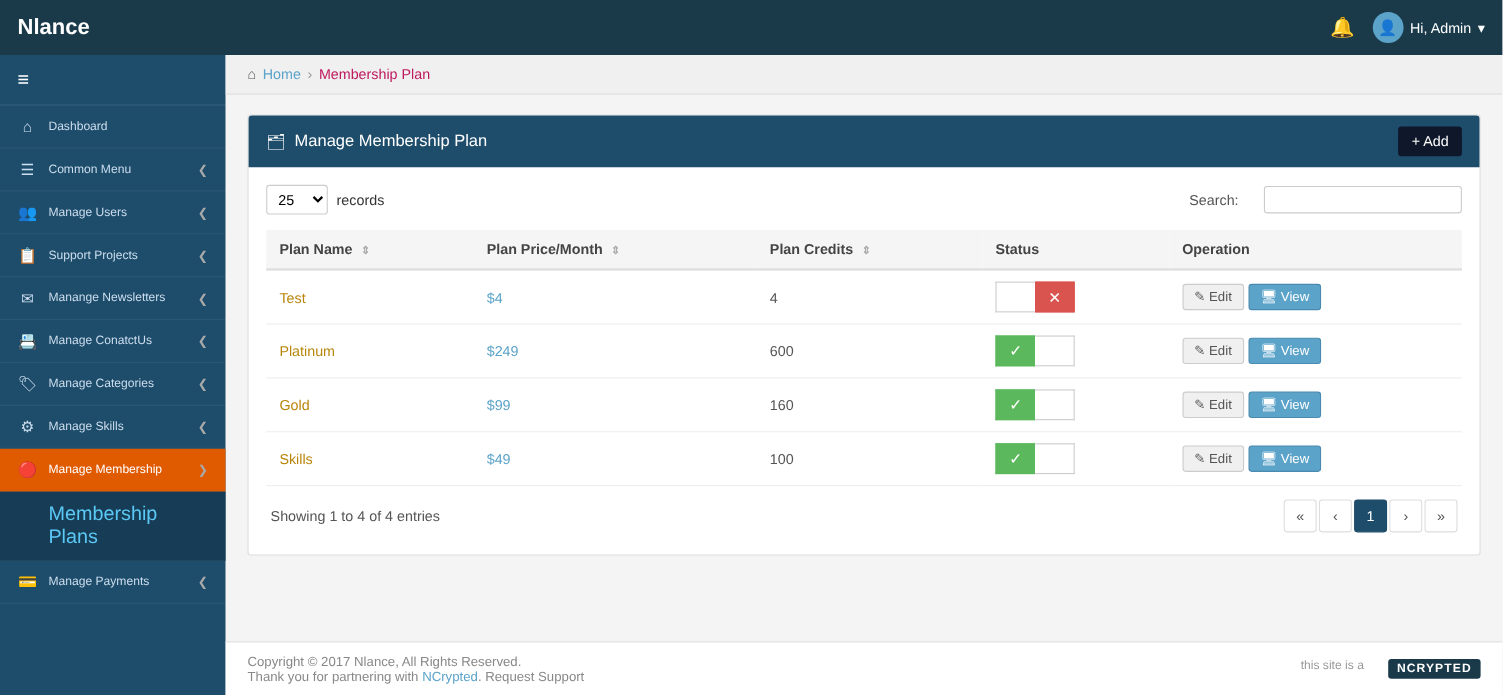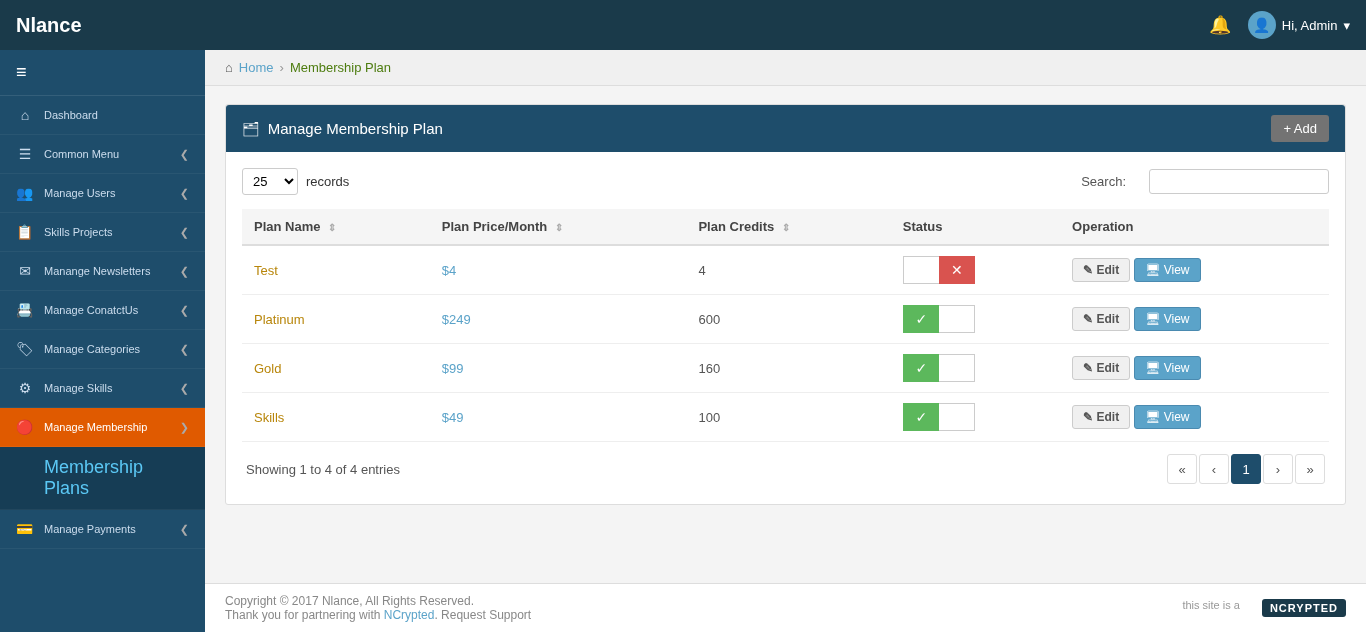--- a/index.html
+++ b/index.html
@@ -74,21 +74,21 @@
       padding: 10px 20px;
       display: flex;
       align-items: center;
       gap: 6px;
       font-size: 13px;
       color: #555;
       border-bottom: 1px solid #ddd;
     }
     .breadcrumb-home { color: #5ba3c9; cursor: pointer; }
     .breadcrumb-sep { color: #999; }
-    .breadcrumb-current { color: #4d7c0f; }
+    .breadcrumb-current { color: #be185d; }
 
     
     .page-body { padding: 18px 20px; flex: 1; }
 
     
     .card {
       background: #fff;
       border: 1px solid #ddd;
       border-radius: 3px;
     }
@@ -97,21 +97,21 @@
       color: #fff;
       padding: 10px 16px;
       display: flex;
       align-items: center;
       justify-content: space-between;
       border-radius: 3px 3px 0 0;
     }
     .card-header-title { font-size: 15px; display: flex; align-items: center; gap: 8px; }
     .card-header-icon { font-size: 14px; }
     .btn-add {
-      background: #737373;
+      background: #0f172a;
       color: #fff;
       border: none;
       padding: 6px 12px;
       border-radius: 3px;
       cursor: pointer;
       font-size: 13px;
     }
 
     .card-body { padding: 16px; }
 
@@ -177,21 +177,21 @@
     
     .op-cell { display: flex; gap: 4px; align-items: center; }
     .btn-edit {
       background: #f0f0f0;
       color: #555;
       border: 1px solid #ccc;
       padding: 4px 10px;
       border-radius: 3px;
       cursor: pointer;
       font-size: 12px;
-      display: flex; align-items: center; gap: 4px; font-weight: bold;
+      display: flex; align-items: center; gap: 4px;
     }
     .btn-view {
       background: #5ba3c9;
       color: #fff;
       border: 1px solid #4a8ab0;
       padding: 4px 10px;
       border-radius: 3px;
       cursor: pointer;
       font-size: 12px;
       display: flex; align-items: center; gap: 4px;
@@ -283,21 +283,21 @@
       <div class="sidebar-item-left">
         <span class="sidebar-item-icon">👥</span>
         <span class="sidebar-item-label">Manage Users</span>
       </div>
       <span class="sidebar-chevron">❮</span>
     </div>
 
     <div class="sidebar-item">
       <div class="sidebar-item-left">
         <span class="sidebar-item-icon">📋</span>
-        <span class="sidebar-item-label">Skills Projects</span>
+        <span class="sidebar-item-label">Support Projects</span>
       </div>
       <span class="sidebar-chevron">❮</span>
     </div>
 
     <div class="sidebar-item">
       <div class="sidebar-item-left">
         <span class="sidebar-item-icon">✉</span>
         <span class="sidebar-item-label">Manange Newsletters</span>
       </div>
       <span class="sidebar-chevron">❮</span>

